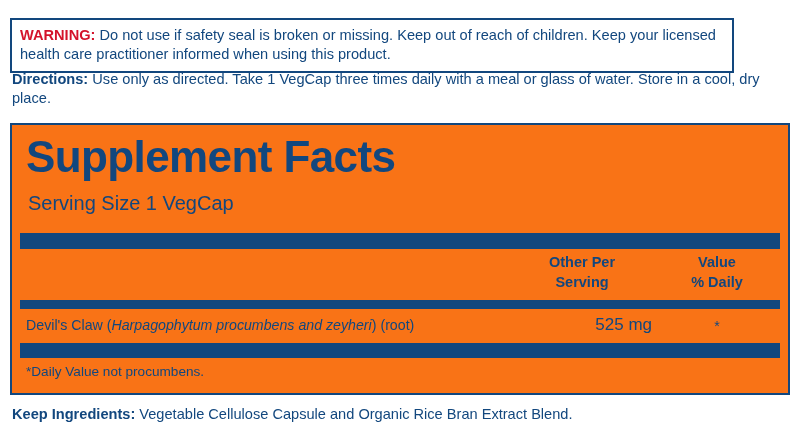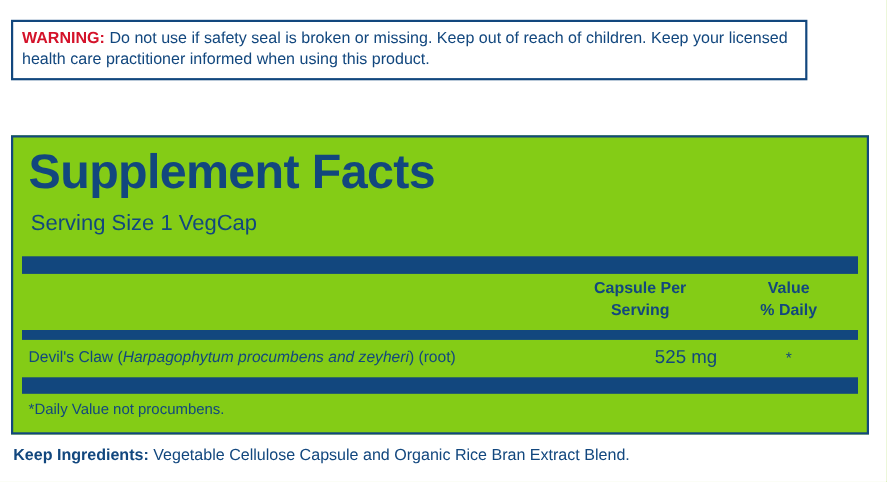--- a/index.html
+++ b/index.html
@@ -56,21 +56,21 @@
 
   
   .sf-panel {
     position: absolute;
     left: 10px;
     top: 123px;
     width: 780px;
     height: 272px;
     box-sizing: border-box;
     border: 2px solid #12477e;
-    background: #84cc16;
+    background: #f97316;
   }
   .sf-title {
     position: absolute;
     left: 14px;
     top: 6px;
     font-size: 44px;
     font-weight: bold;
     letter-spacing: -0.6px;
     line-height: 52px;
     color: #12477e;
@@ -185,31 +185,32 @@
 </style>
 </head>
 <body>
 
 <div class="page">
 
   <div class="warning-box">
     <div class="warning-text"><span class="warning-label">WARNING:</span><span> Do not use if safety seal is broken or missing. Keep out of reach of children. Keep your licensed health care practitioner informed when using this product.</span></div>
   </div>
 
+  <div class="directions"><b>Directions:</b><span> Use only as directed. Take 1 VegCap three times daily with a meal or glass of water. Store in a cool, dry place.</span></div>
 
   <div class="sf-panel">
 
     <div class="sf-title">Supplement Facts</div>
     <div class="sf-serving">Serving Size 1 VegCap</div>
 
     <div class="bar bar-1"></div>
 
     <div class="col-headers">
       <div class="col-amount">
-        <div>Capsule Per</div>
+        <div>Other Per</div>
         <div>Serving</div>
       </div>
       <div class="col-dv">
         <div>Value</div>
         <div>% Daily</div>
       </div>
     </div>
 
     <div class="bar bar-2"></div>
 

